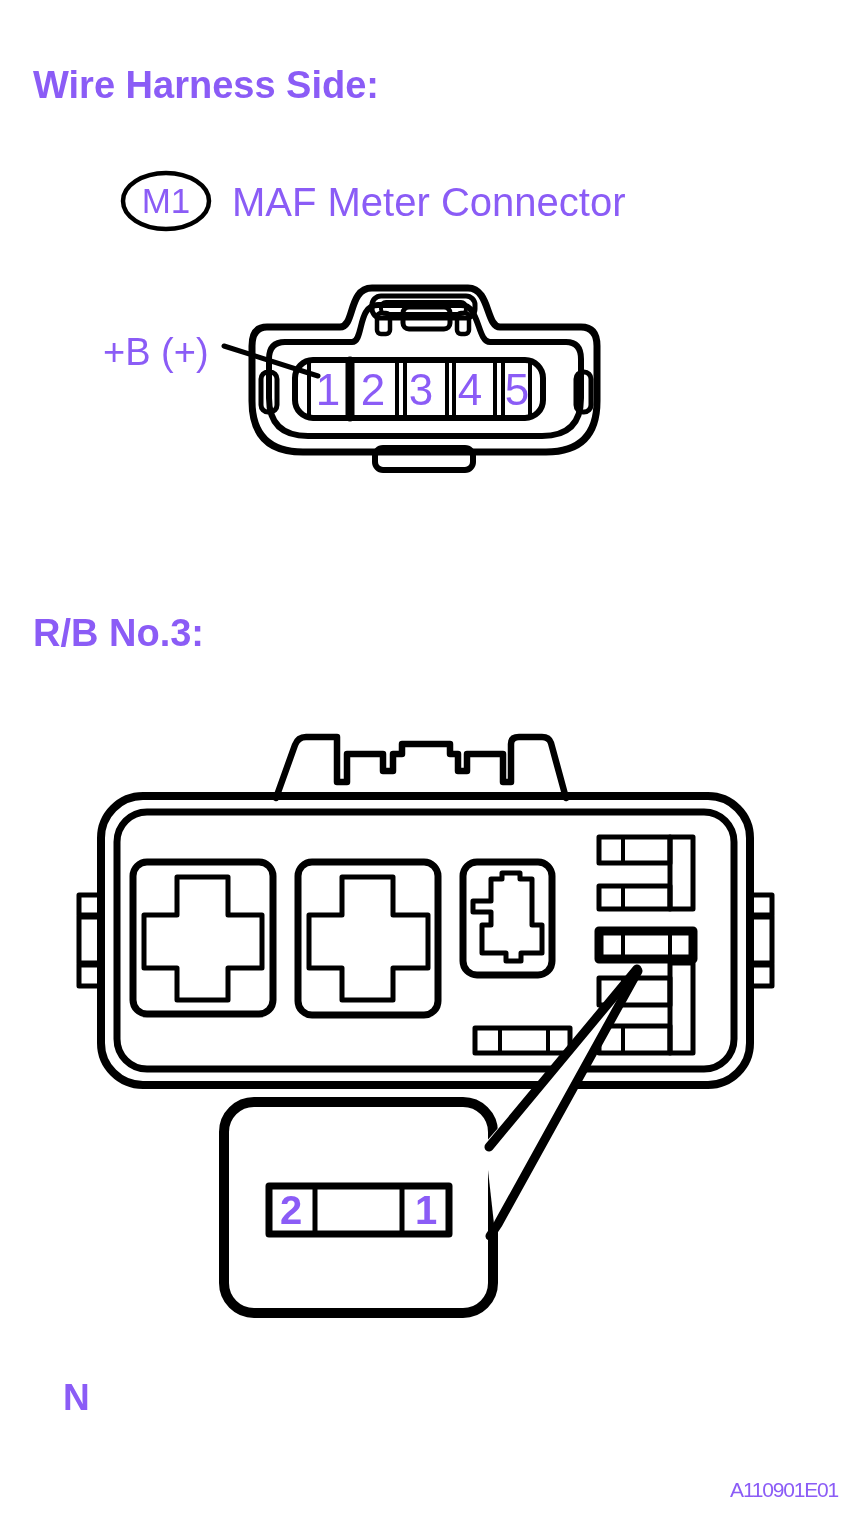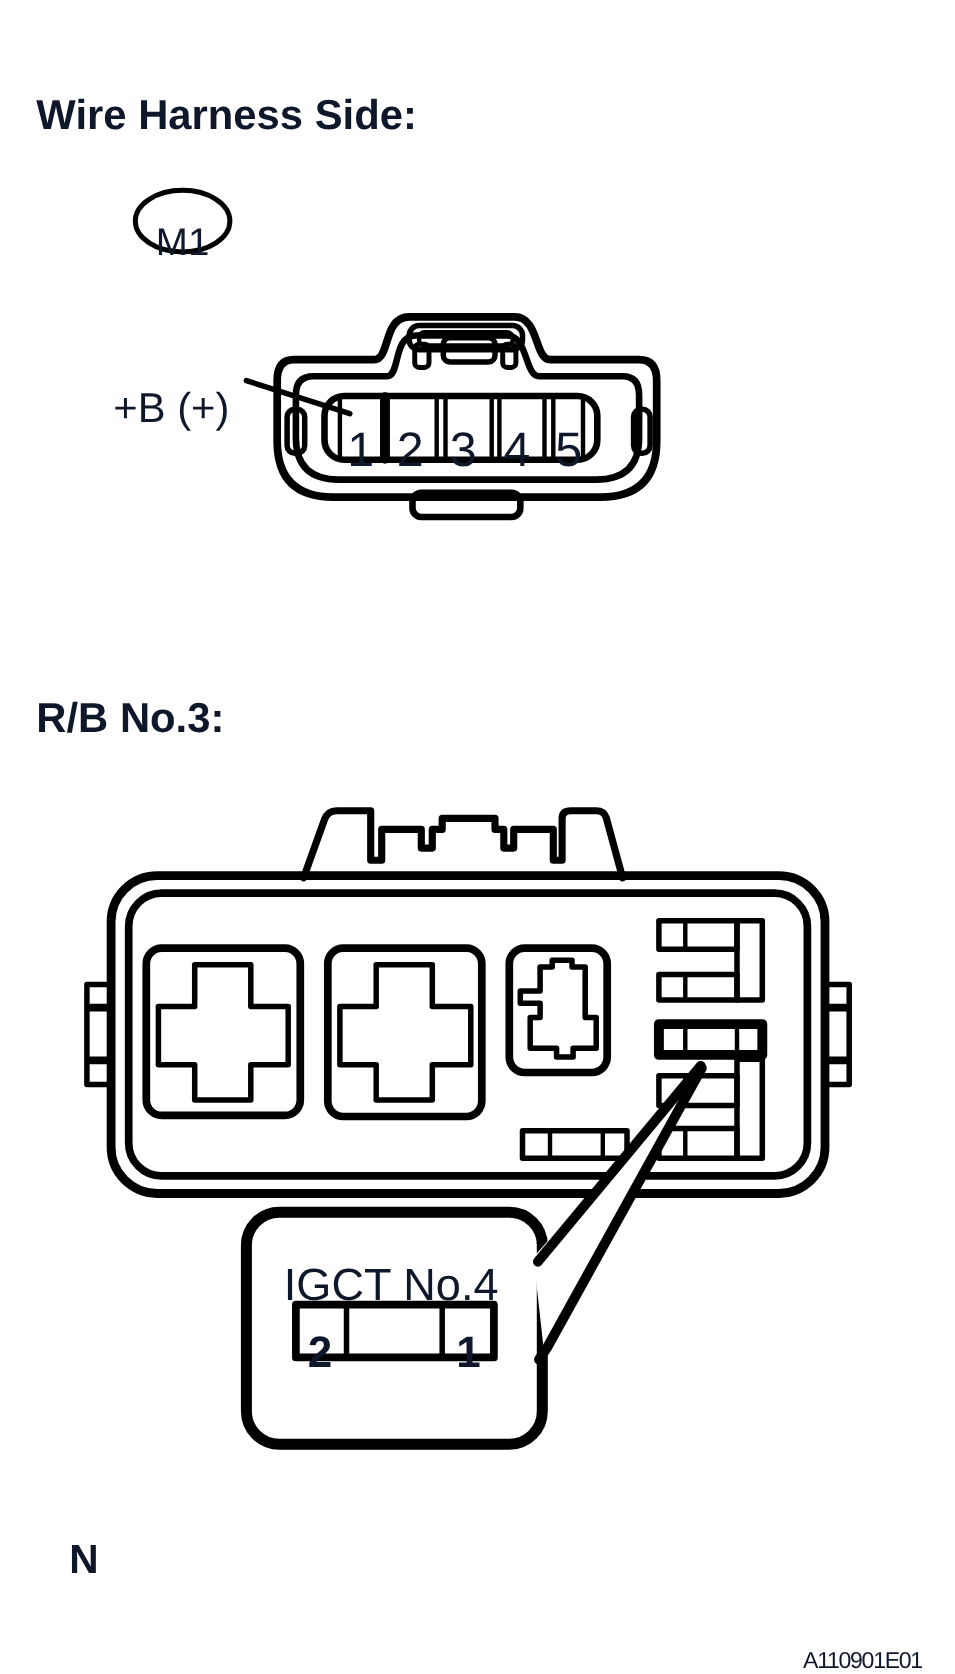--- a/index.html
+++ b/index.html
@@ -5,21 +5,21 @@
   html,body { margin:0; padding:0; background:#fff; }
   .figure {
     position:relative; width:868px; height:1522px;
     background:#ffffff; color:#000;
     font-family:"Liberation Sans", sans-serif;
     overflow:hidden;
   }
   svg.art { position:absolute; left:0; top:0; }
   .ln { fill:none; stroke:#000000; stroke-linejoin:round; stroke-linecap:round; }
   .fillwhite { fill:#ffffff; stroke:none; }
-  .txt { position:absolute; line-height:1; white-space:nowrap; color:#0f172a;margin-top:20px; }
+  .txt { position:absolute; line-height:1; white-space:nowrap; color:#8b5cf6; }
   .bold { font-weight:bold; }
   .ctr { transform:translate(-50%,-50%); }
 </style>
 </head>
 <body>
 
 <div class="figure">
 
   <svg class="art" width="868" height="1522" viewBox="0 0 868 1522">
 
@@ -128,32 +128,32 @@
         <rect class="ln" x="269" y="1186" width="180" height="48" stroke-width="7"></rect>
         <path class="ln" stroke-width="5" d="M 315,1188 L 315,1232 M 402,1188 L 402,1232"></path>
       </g>
     </g>
   </svg>
 
   <div class="txt bold" style="left:33px; top:66px; font-size:38px;">Wire Harness Side:</div>
 
   <div class="txt ctr" style="left:166px; top:200px; font-size:35px;">M1</div>
 
+  <div class="txt" style="left:232px; top:182px; font-size:40px;">MAF Meter Connector</div>
 
   <div class="txt" style="left:103px; top:333px; font-size:38px;">+B (+)</div>
 
   <div class="txt ctr" style="left:328px; top:390px; font-size:44px;">1</div>
   <div class="txt ctr" style="left:373px; top:390px; font-size:44px;">2</div>
   <div class="txt ctr" style="left:421px; top:390px; font-size:44px;">3</div>
   <div class="txt ctr" style="left:470px; top:390px; font-size:44px;">4</div>
   <div class="txt ctr" style="left:517px; top:390px; font-size:44px;">5</div>
 
   <div class="txt bold" style="left:33px; top:614px; font-size:38px;">R/B No.3:</div>
 
-  <div class="txt" style="left:258px; top:1128px; font-size:41px;">IGCT No.4</div>
   <div class="txt ctr bold" style="left:291px; top:1210px; font-size:40px;">2</div>
   <div class="txt ctr bold" style="left:426px; top:1210px; font-size:40px;">1</div>
 
   <div class="txt bold" style="left:63px; top:1379px; font-size:37px;">N</div>
 
   <div class="txt" style="right:30px; top:1479px; font-size:21px; letter-spacing:-1.2px;">A110901E01</div>
 
 </div>
 
 </body></html>

